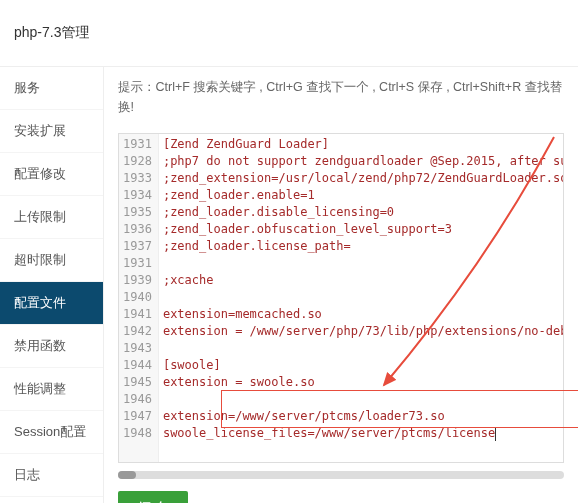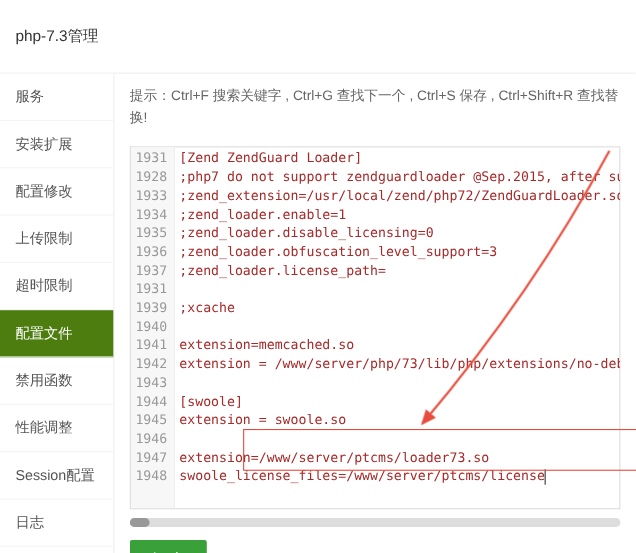--- a/index.html
+++ b/index.html
@@ -1,21 +1,21 @@
 <!DOCTYPE html>
 <html><head>
 <meta charset="utf-8">
 <style>
 * { box-sizing: border-box; margin: 0; padding: 0; }
 body { font-family: "Microsoft YaHei", Arial, sans-serif; font-size: 13px; background: #fff; width: 578px; height: 503px; overflow: hidden; position: relative; }
 .header { background: #fff; border-bottom: 1px solid #eee; padding: 24px 14px; font-size: 14px; color: #333; }
 .layout { display: flex; height: calc(100% - 36px); }
 .sidebar { width: 104px; background: #fff; border-right: 1px solid #eee; }
 .sidebar-item { padding: 12px 14px; font-size: 13px; color: #555; cursor: pointer; border-bottom: 1px solid #f4f4f4; }
-.sidebar-item.active { background: #4d7c0f; color: #fff; }
+.sidebar-item.active { background: #0c4a6e; color: #fff; }
 .main { flex: 1; padding: 10px 14px 14px 14px; overflow: hidden; position: relative; }
 .hint { font-size: 12.5px; color: #666; margin-bottom: 6px; line-height: 1.6; }
 .editor-wrap { border: 1px solid #ddd; height: 330px; overflow: hidden; font-family: Consolas, Monaco, monospace; font-size: 12px; background: #fff; margin-bottom: 8px; margin-top: 16px; }
 .editor { display: flex; height: 100%; overflow: auto; }
 .gutter { background: #f7f7f7; color: #999; text-align: right; padding: 2px 6px 2px 4px; border-right: 1px solid #eee; user-select: none; flex-shrink: 0; }
 .gutter div { height: 17px; line-height: 17px; }
 .code { padding: 2px 4px; color: #a52a2a; white-space: pre; flex: 1; }
 .code .line { height: 17px; line-height: 17px; }
 .highlight-box { position: absolute; border: 1px solid #e74c3c; left: 117px; top: 323px; width: 442px; height: 38px; pointer-events: none; }
 .scroll-track { height: 8px; background: #ddd; border-radius: 4px; margin-bottom: 12px; position: relative; }

